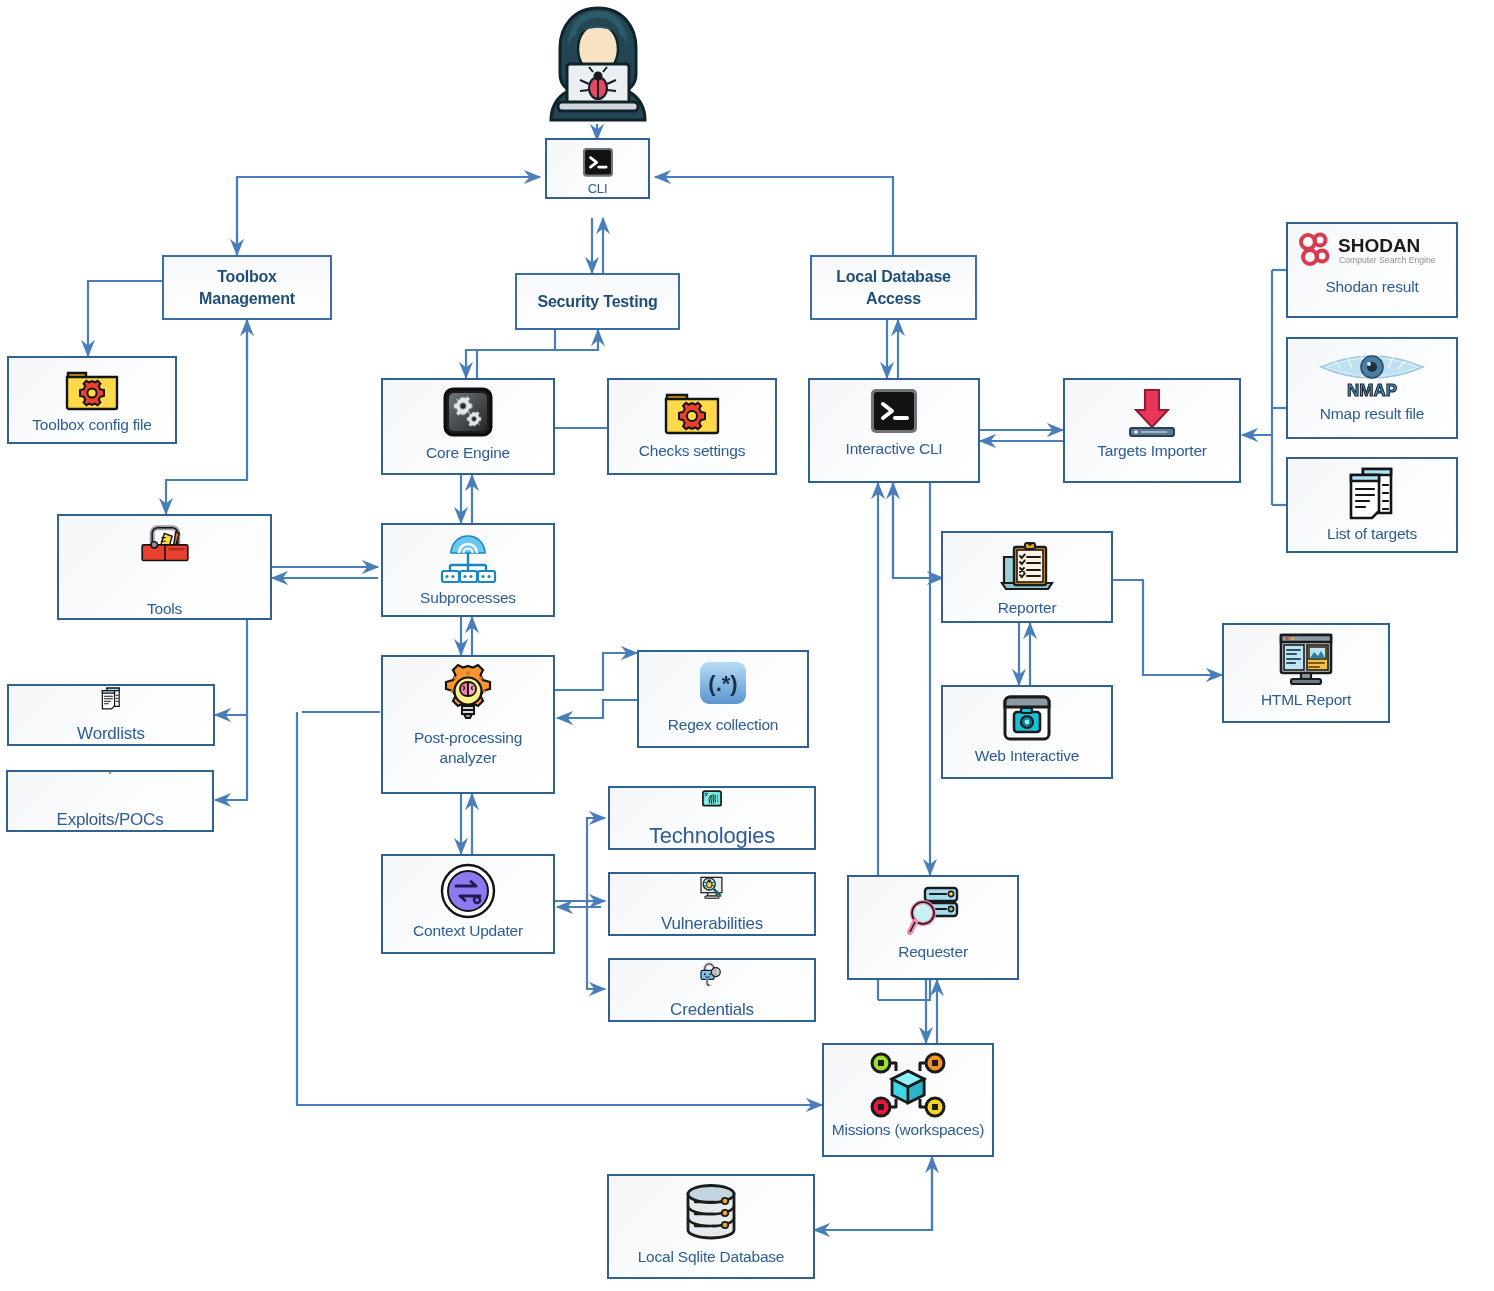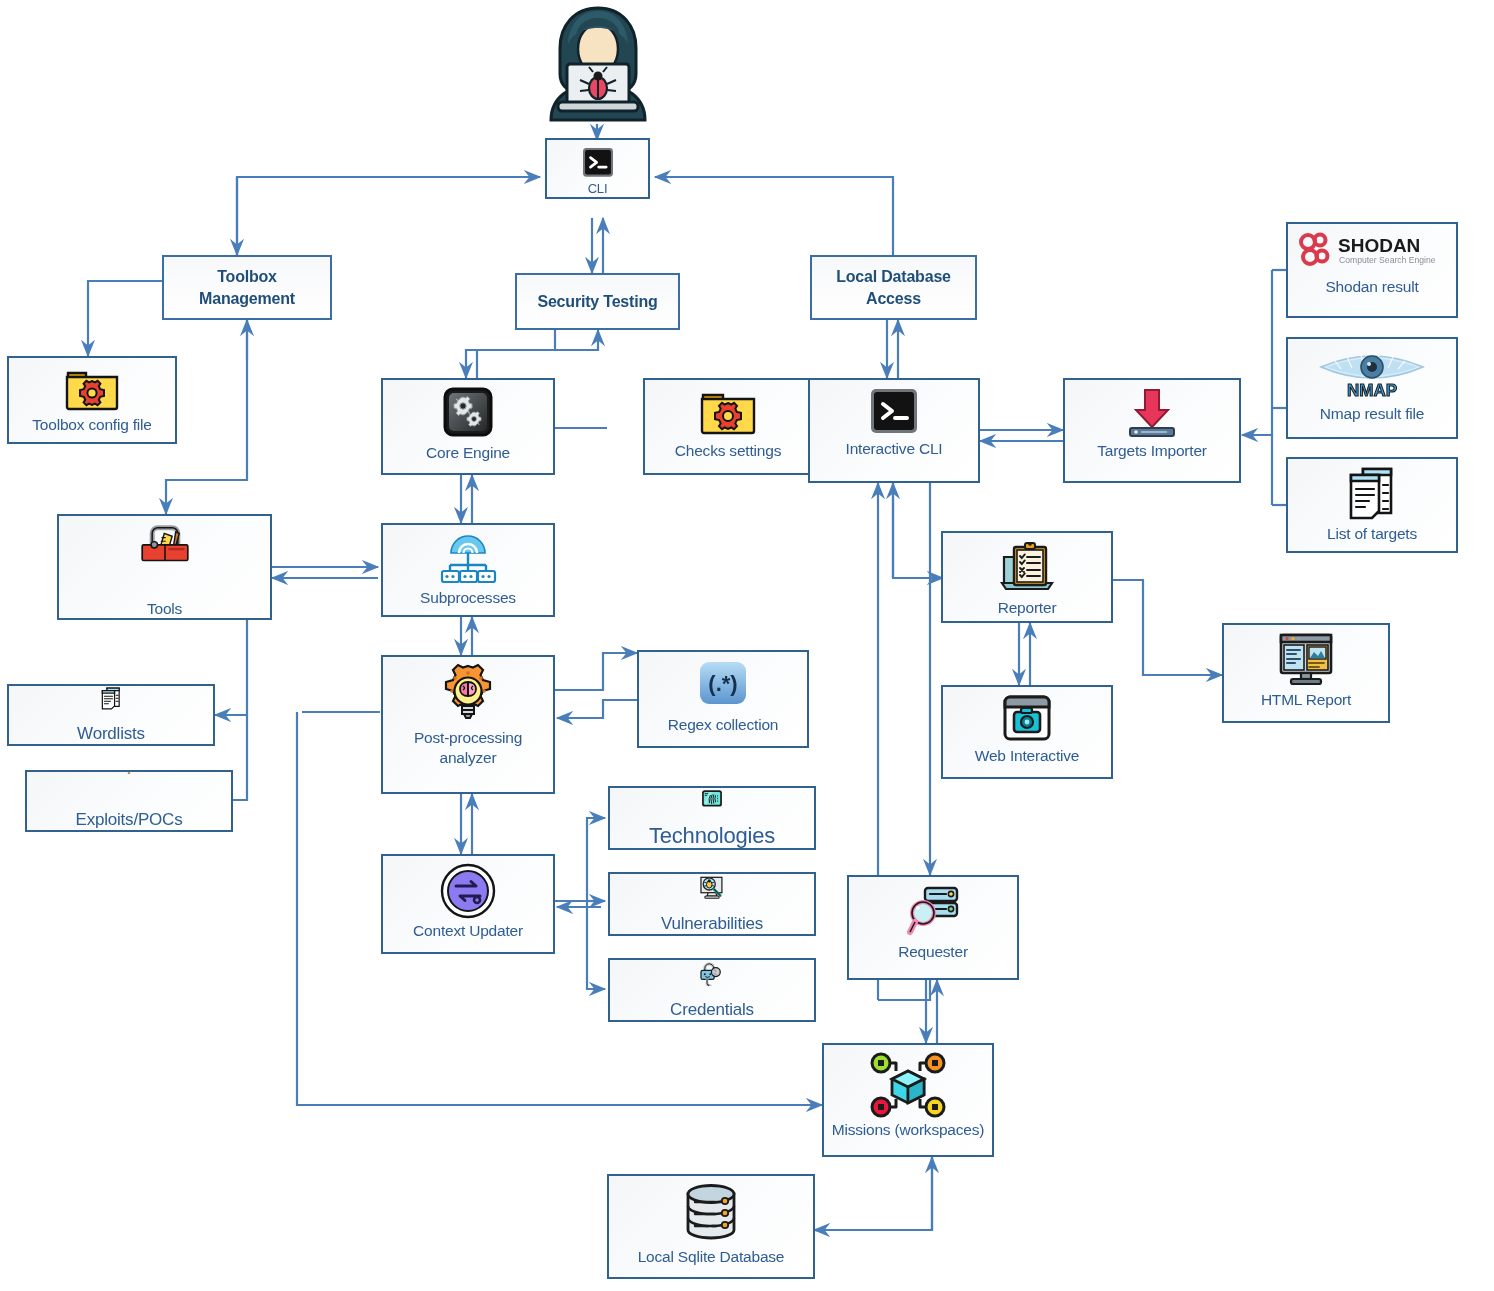--- a/index.html
+++ b/index.html
@@ -245,21 +245,21 @@
           <path d="M9 30 h12"></path>
           <path d="M9 35 h8"></path>
         <path d="M32 18 h4"></path>
           <path d="M32 24 h4"></path>
           <path d="M32 30 h4"></path>
       </g>
     </svg>
     <div class="label" style="font-size:17px;">Wordlists</div>
   </div>
 
-  <div class="node row" style="left:25px;top:770px;width:208px;height:62px;gap:36px;">
+  <div class="node row" style="left:6px;top:770px;width:208px;height:62px;gap:36px;">
     <svg class="ico" width="44" height="48" viewBox="0 0 44 48">
       <g stroke="#141414" stroke-width="1.8" stroke-linecap="round">
         <path d="M22 1 v4"></path>
           <path d="M22 43 v4"></path>
           <path d="M1 24 h4"></path>
           <path d="M39 24 h4"></path>
         <path d="M7 9 l3 3"></path>
           <path d="M34 38 l3 3"></path>
           <path d="M37 9 l-3 3"></path>
           <path d="M10 38 l-3 3"></path>
@@ -300,21 +300,21 @@
         </g>
         <g transform="translate(35,33) scale(0.78)">
           <path d="M0,-9 L2.4,-8 L4.6,-9.4 L6.8,-7.2 L5.4,-5 L6.4,-2.6 L9,-2 L9,2 L6.4,2.6 L5.4,5 L6.8,7.2 L4.6,5.8 L2.4,8 L0,9 L-2.4,8 L-4.6,9.4 L-6.8,7.2 L-5.4,5 L-6.4,2.6 L-9,2 L-9,-2 L-6.4,-2.6 L-5.4,-5 L-6.8,-7.2 L-4.6,-5.8 L-2.4,-8 Z"></path>
           <circle cx="0" cy="0" r="3.2" fill="#24282b"></circle>
         </g>
       </g>
     </svg>
     <div class="label">Core Engine</div>
   </div>
 
-  <div class="node vert" style="left:607px;top:378px;width:170px;height:97px;margin-left:36px;">
+  <div class="node vert" style="left:607px;top:378px;width:170px;height:97px;">
     <svg class="ico" width="60" height="54" viewBox="0 0 60 54">
       <path d="M5 9 h20 v6 h-20 z" fill="#e0a500" stroke="#141414" stroke-width="2.4"></path>
       <path d="M4 13 h52 v32 a2 2 0 0 1 -2 2 H6 a2 2 0 0 1 -2 -2 z" fill="#ffd94a" stroke="#141414" stroke-width="2.4"></path>
       <g transform="translate(30,30)">
         <path d="M0,-13 L3.2,-11.5 L6,-13.2 L9,-10.2 L7.3,-7.4 L8.8,-4.1 L13,-3.2 L13,3.2 L8.8,4.1 L7.3,7.4 L9,10.2 L6,13.2 L3.2,11.5 L0,13 L-3.2,11.5 L-6,13.2 L-9,10.2 L-7.3,7.4 L-8.8,4.1 L-13,3.2 L-13,-3.2 L-8.8,-4.1 L-7.3,-7.4 L-9,-10.2 L-6,-13.2 L-3.2,-11.5 Z" fill="#e8412f" stroke="#141414" stroke-width="2"></path>
         <circle cx="0" cy="0" r="5" fill="#ffd94a" stroke="#141414" stroke-width="2"></circle>
       </g>
     </svg>
     <div class="label">Checks settings</div>
   </div>

